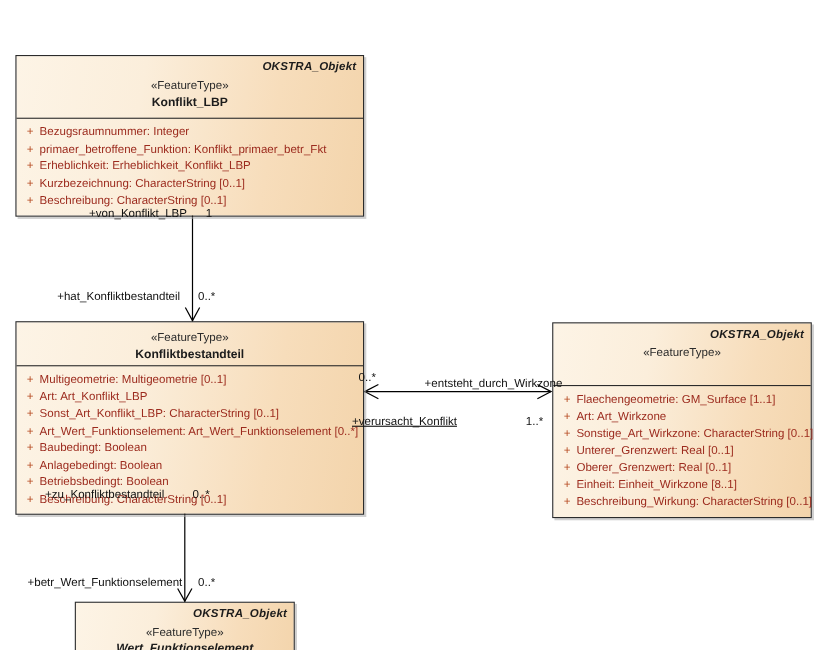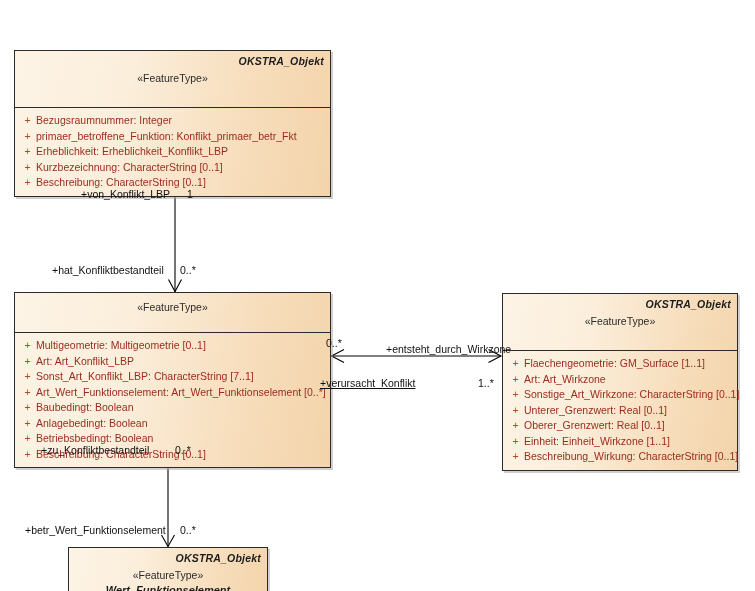--- a/index.html
+++ b/index.html
@@ -145,20 +145,21 @@
       <path d="M 161.5 411 L 168 399.5 L 174.5 411" fill="none" stroke-width="1.1"></path>
 
       <path d="M 161.5 495 L 168 506.5 L 174.5 495" fill="none" stroke-width="1.1"></path>
     </g>
   </svg>
 
   <div class="uml-class" style="left:14px; top:10px; width:317px;">
     <div class="uml-header" style="height:57px;">
       <div class="uml-supertype">OKSTRA_Objekt</div>
       <div class="uml-stereotype">«FeatureType»</div>
+      <div class="uml-name">Konflikt_LBP</div>
     </div>
     <div class="uml-attrs">
       <div class="uml-attr">
         <span class="vis">+</span>
         <span class="sig">Bezugsraumnummer: Integer</span>
       </div>
       <div class="uml-attr">
         <span class="vis">+</span>
         <span class="sig">primaer_betroffene_Funktion: Konflikt_primaer_betr_Fkt</span>
       </div>
@@ -174,33 +175,34 @@
         <span class="vis">+</span>
         <span class="sig">Beschreibung: CharacterString [0..1]</span>
       </div>
     </div>
   </div>
 
   <div class="uml-class" style="left:14px; top:252px; width:317px;">
     <div class="uml-header" style="height:40px; padding-top:6px;">
       <div class="uml-supertype empty"></div>
       <div class="uml-stereotype" style="margin-top:-12px;">«FeatureType»</div>
+      <div class="uml-name">Konfliktbestandteil</div>
     </div>
     <div class="uml-attrs">
       <div class="uml-attr">
         <span class="vis">+</span>
         <span class="sig">Multigeometrie: Multigeometrie [0..1]</span>
       </div>
       <div class="uml-attr">
         <span class="vis">+</span>
         <span class="sig">Art: Art_Konflikt_LBP</span>
       </div>
       <div class="uml-attr">
         <span class="vis">+</span>
-        <span class="sig">Sonst_Art_Konflikt_LBP: CharacterString [7..1]</span>
+        <span class="sig">Sonst_Art_Konflikt_LBP: CharacterString [0..1]</span>
       </div>
       <div class="uml-attr">
         <span class="vis">+</span>
         <span class="sig">Art_Wert_Funktionselement: Art_Wert_Funktionselement [0..*]</span>
       </div>
       <div class="uml-attr">
         <span class="vis">+</span>
         <span class="sig">Baubedingt: Boolean</span>
       </div>
       <div class="uml-attr">
@@ -239,21 +241,21 @@
       <div class="uml-attr">
         <span class="vis">+</span>
         <span class="sig">Unterer_Grenzwert: Real [0..1]</span>
       </div>
       <div class="uml-attr">
         <span class="vis">+</span>
         <span class="sig">Oberer_Grenzwert: Real [0..1]</span>
       </div>
       <div class="uml-attr">
         <span class="vis">+</span>
-        <span class="sig">Einheit: Einheit_Wirkzone [1..1]</span>
+        <span class="sig">Einheit: Einheit_Wirkzone [8..1]</span>
       </div>
       <div class="uml-attr">
         <span class="vis">+</span>
         <span class="sig">Beschreibung_Wirkung: CharacterString [0..1]</span>
       </div>
     </div>
   </div>
 
   <div class="uml-class" style="left:68px; top:507px; width:200px;">
     <div class="uml-header" style="height:52px;">

